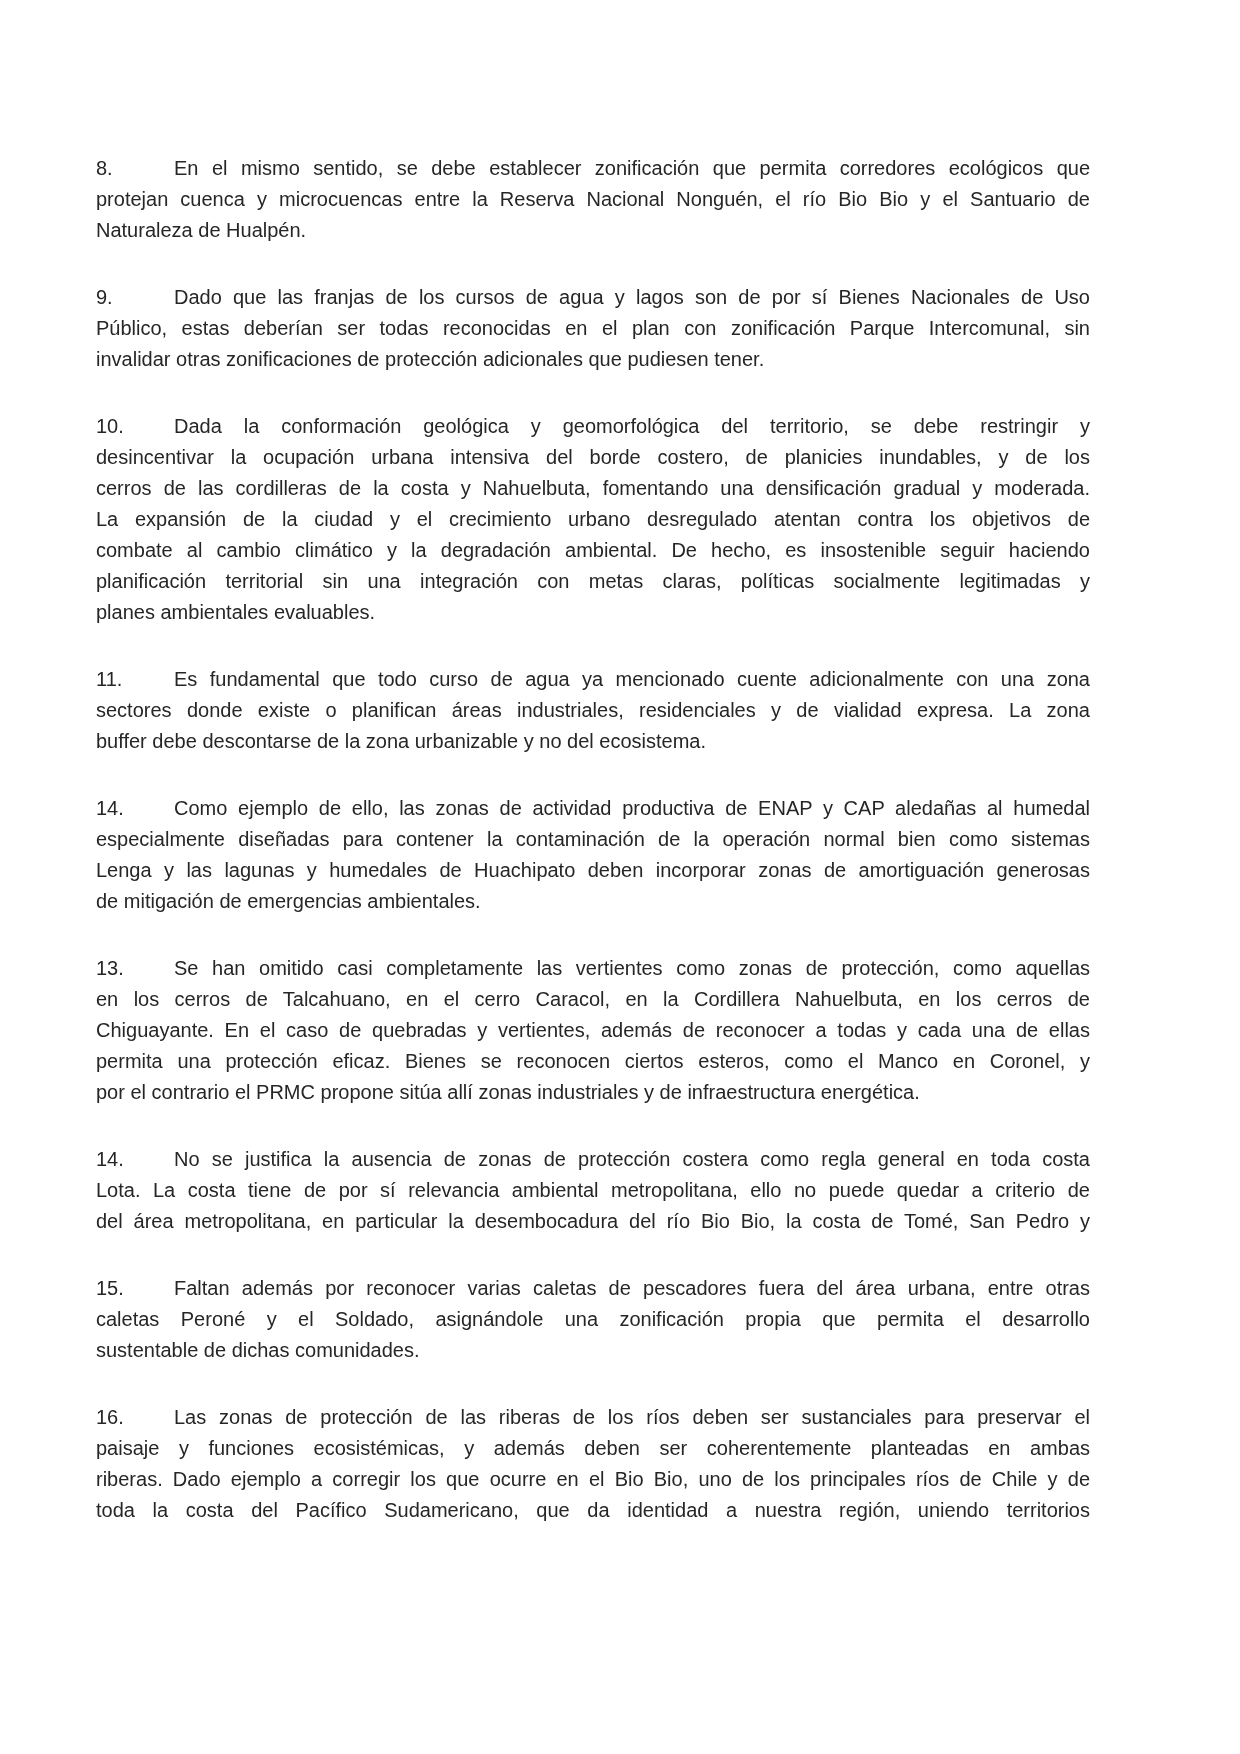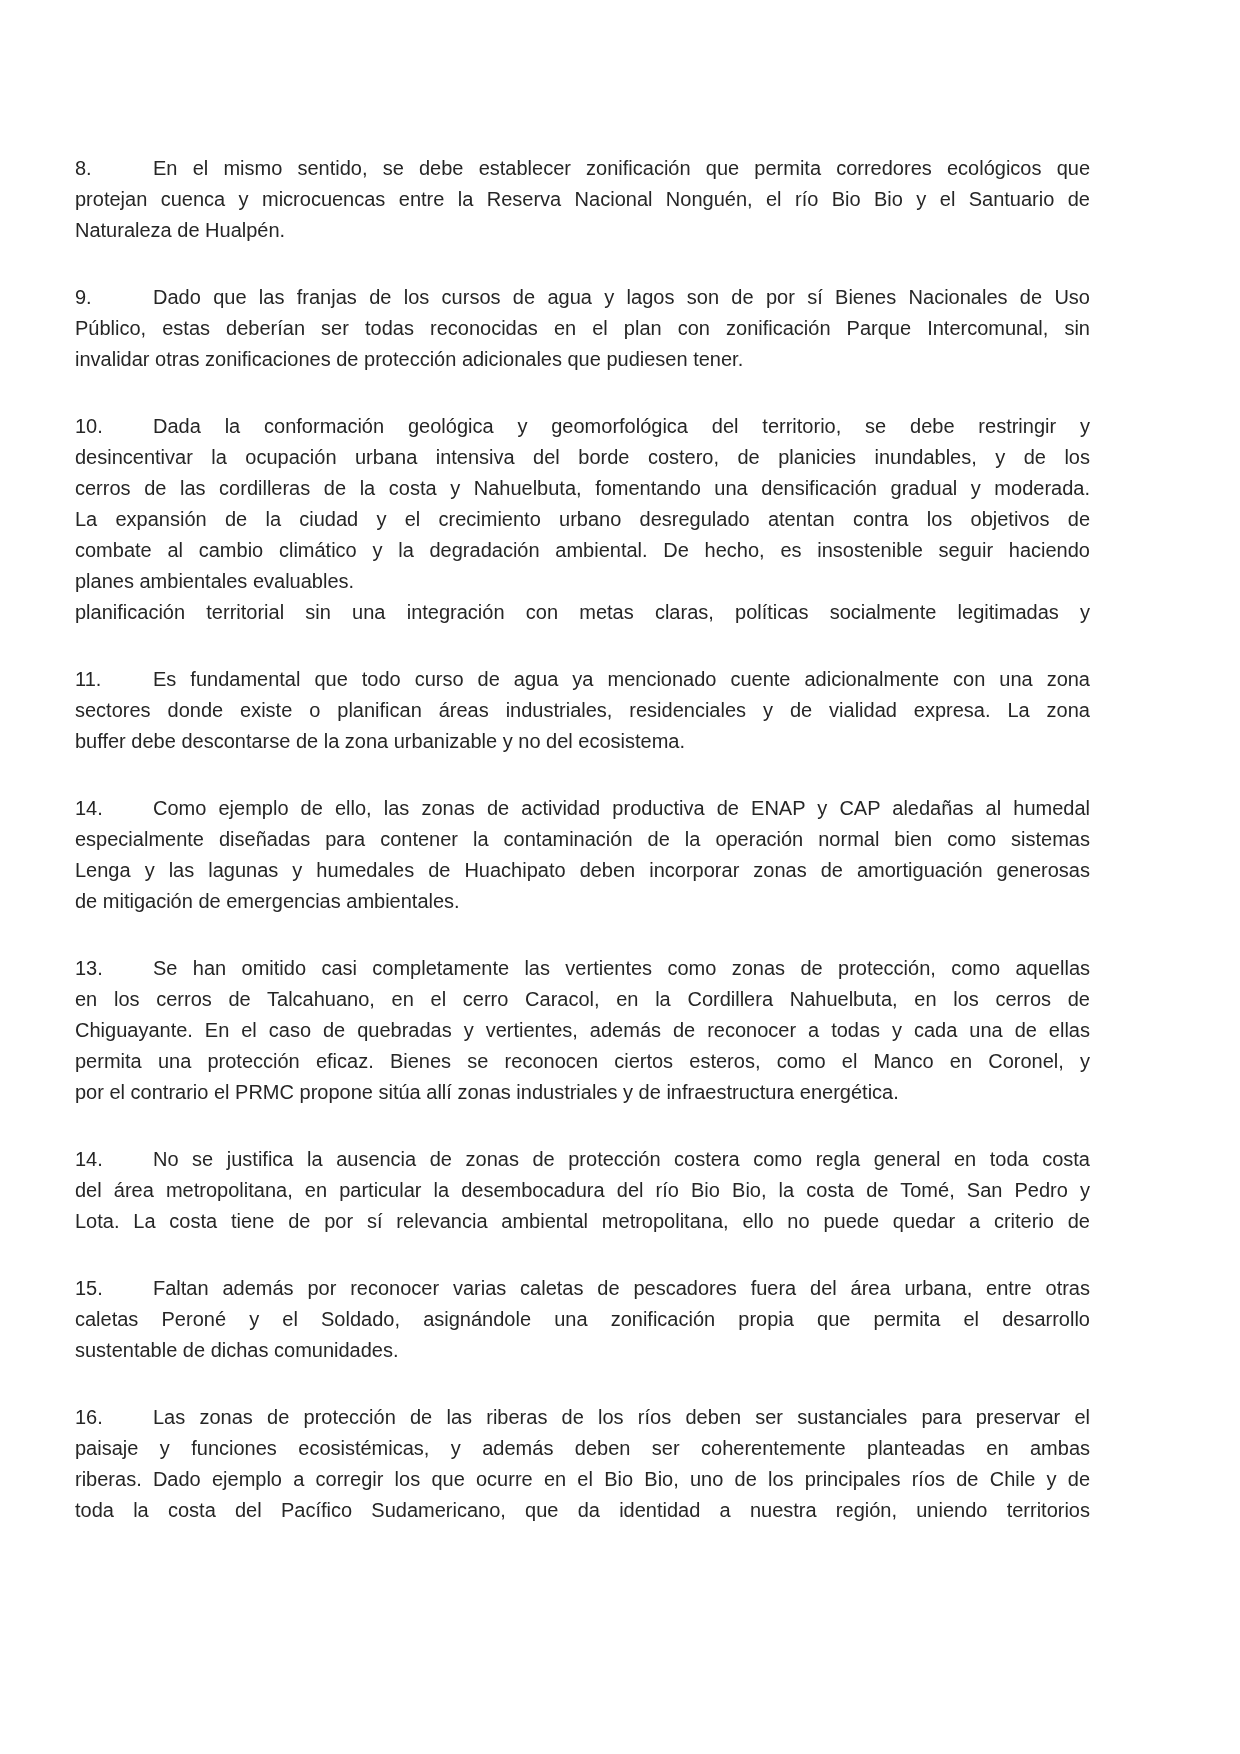--- a/index.html
+++ b/index.html
@@ -10,21 +10,21 @@
   body {
     width: 1240px;
     height: 1754px;
     overflow: hidden;
     box-sizing: border-box;
   }
   .page {
     box-sizing: border-box;
     width: 1240px;
     height: 1754px;
-    padding: 153px 150px 0 75px;
+    padding: 153px 150px 0 96px;
     background: #ffffff;
   }
   .paragraph {
     margin: 0 0 36px 0;
   }
   .line {
     font-family: "Liberation Sans", "DejaVu Sans", sans-serif;
     font-size: 20px;
     line-height: 31px;
     color: #262626;
@@ -54,22 +54,22 @@
         <div class="line just"><span class="pnum">9.</span>Dado que las franjas de los cursos de agua y lagos son de por sí Bienes Nacionales de Uso</div>
         <div class="line just">Público, estas deberían ser todas reconocidas en el plan con zonificación Parque Intercomunal, sin</div>
         <div class="line">invalidar otras zonificaciones de protección adicionales que pudiesen tener.</div>
       </div>
       <div class="paragraph">
         <div class="line just"><span class="pnum">10.</span>Dada la conformación geológica y geomorfológica del territorio, se debe restringir y</div>
         <div class="line just">desincentivar la ocupación urbana intensiva del borde costero, de planicies inundables, y de los</div>
         <div class="line just">cerros de las cordilleras de la costa y Nahuelbuta, fomentando una densificación gradual y moderada.</div>
         <div class="line just">La expansión de la ciudad y el crecimiento urbano desregulado atentan contra los objetivos de</div>
         <div class="line just">combate al cambio climático y la degradación ambiental. De hecho, es insostenible seguir haciendo</div>
+        <div class="line just">planificación territorial sin una integración con metas claras, políticas socialmente legitimadas y</div>
         <div class="line">planes ambientales evaluables.</div>
-        <div class="line just">planificación territorial sin una integración con metas claras, políticas socialmente legitimadas y</div>
       </div>
       <div class="paragraph">
         <div class="line just"><span class="pnum">11.</span>Es fundamental que todo curso de agua ya mencionado cuente adicionalmente con una zona</div>
         <div class="line just">sectores donde existe o planifican áreas industriales, residenciales y de vialidad expresa. La zona</div>
         <div class="line">buffer debe descontarse de la zona urbanizable y no del ecosistema.</div>
       </div>
       <div class="paragraph">
         <div class="line just"><span class="pnum">14.</span>Como ejemplo de ello, las zonas de actividad productiva de ENAP y CAP aledañas al humedal</div>
         <div class="line just">especialmente diseñadas para contener la contaminación de la operación normal bien como sistemas</div>
         <div class="line just">Lenga y las lagunas y humedales de Huachipato deben incorporar zonas de amortiguación generosas</div>
@@ -77,22 +77,22 @@
       </div>
       <div class="paragraph">
         <div class="line just"><span class="pnum">13.</span>Se han omitido casi completamente las vertientes como zonas de protección, como aquellas</div>
         <div class="line just">en los cerros de Talcahuano, en el cerro Caracol, en la Cordillera Nahuelbuta, en los cerros de</div>
         <div class="line just">Chiguayante. En el caso de quebradas y vertientes, además de reconocer a todas y cada una de ellas</div>
         <div class="line just">permita una protección eficaz. Bienes se reconocen ciertos esteros, como el Manco en Coronel, y</div>
         <div class="line">por el contrario el PRMC propone sitúa allí zonas industriales y de infraestructura energética.</div>
       </div>
       <div class="paragraph">
         <div class="line just"><span class="pnum">14.</span>No se justifica la ausencia de zonas de protección costera como regla general en toda costa</div>
+        <div class="line just">Lota. La costa tiene de por sí relevancia ambiental metropolitana, ello no puede quedar a criterio de</div>
         <div class="line just">del área metropolitana, en particular la desembocadura del río Bio Bio, la costa de Tomé, San Pedro y</div>
-        <div class="line just">Lota. La costa tiene de por sí relevancia ambiental metropolitana, ello no puede quedar a criterio de</div>
       </div>
       <div class="paragraph">
         <div class="line just"><span class="pnum">15.</span>Faltan además por reconocer varias caletas de pescadores fuera del área urbana, entre otras</div>
         <div class="line just">caletas Peroné y el Soldado, asignándole una zonificación propia que permita el desarrollo</div>
         <div class="line">sustentable de dichas comunidades.</div>
       </div>
       <div class="paragraph">
         <div class="line just"><span class="pnum">16.</span>Las zonas de protección de las riberas de los ríos deben ser sustanciales para preservar el</div>
         <div class="line just">paisaje y funciones ecosistémicas, y además deben ser coherentemente planteadas en ambas</div>
         <div class="line just">riberas. Dado ejemplo a corregir los que ocurre en el Bio Bio, uno de los principales ríos de Chile y de</div>

